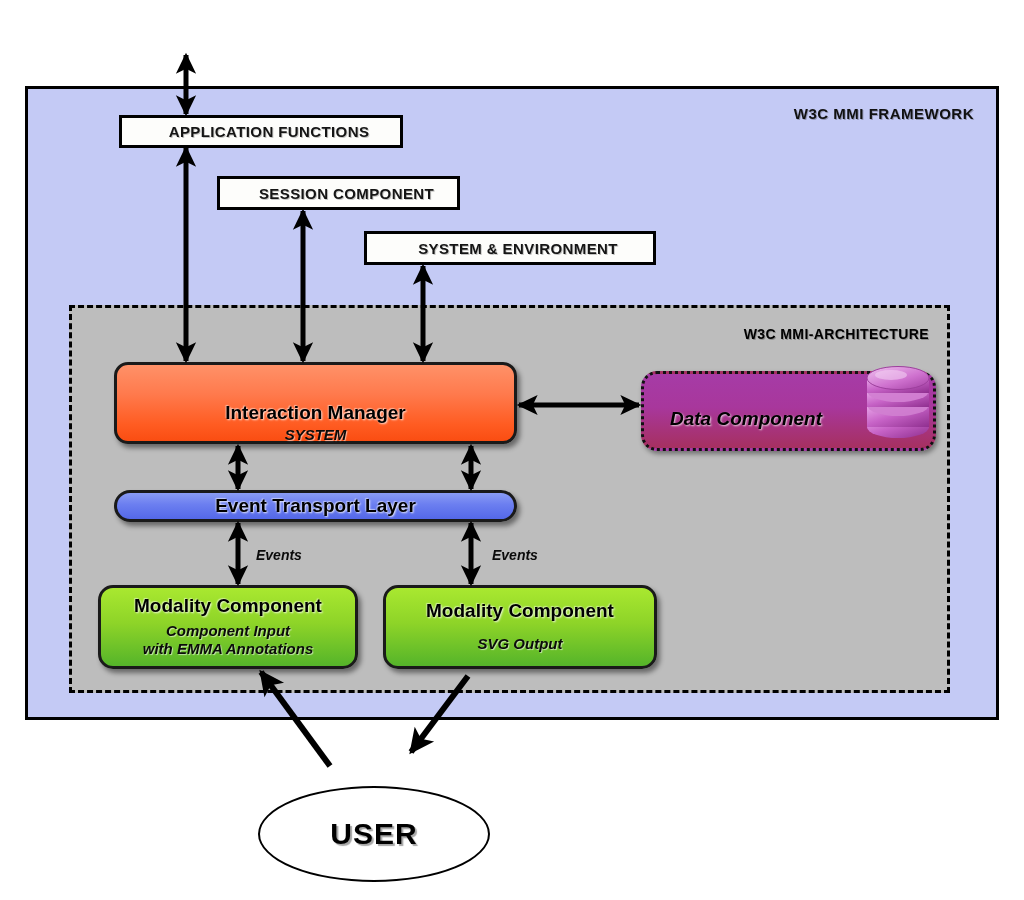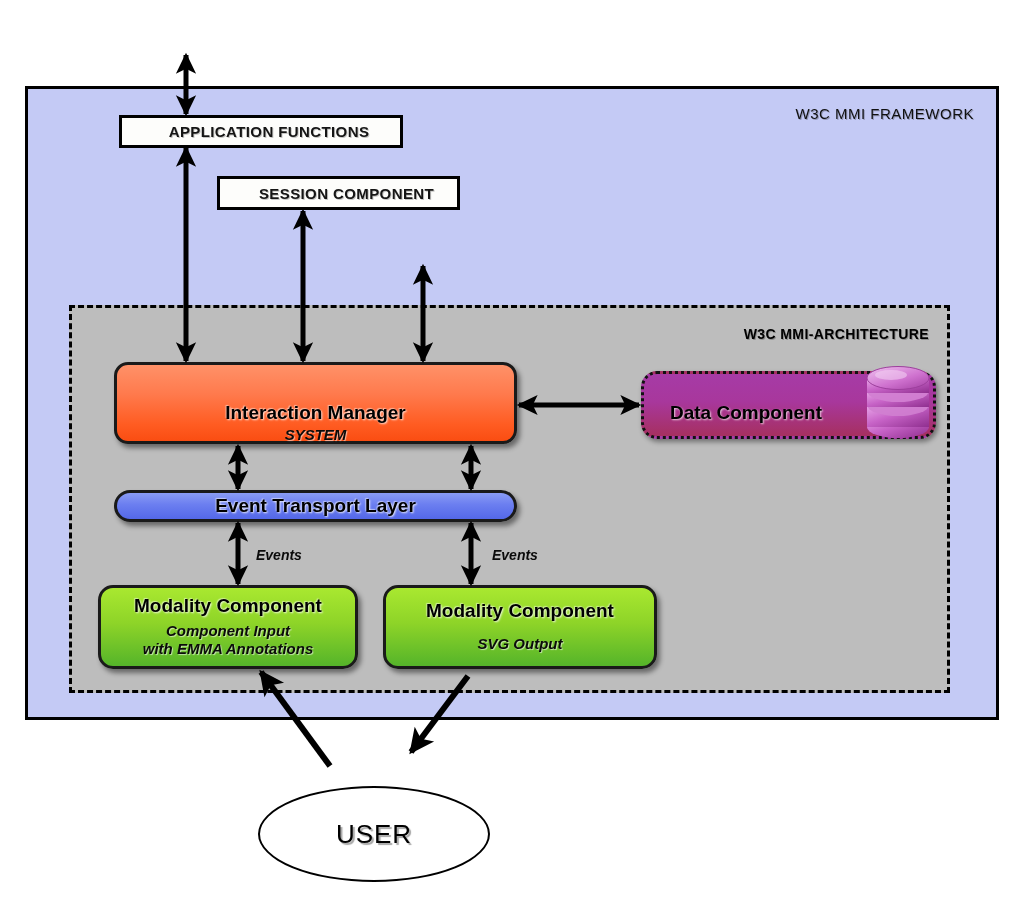--- a/index.html
+++ b/index.html
@@ -19,21 +19,21 @@
     font-size:16px;font-weight:bold;letter-spacing:.6px;color:#111;
     padding-right:22px;text-shadow:1px 1px 0 rgba(0,0,0,.25);
   }
 
   .framework-box{
     position:absolute;left:25px;top:86px;width:974px;height:634px;
     background:#c4caf5;border:3px solid #000;box-sizing:border-box;
   }
   .framework-lbl{
     position:absolute;right:22px;top:16px;
-    font-size:15px;font-weight:normal;letter-spacing:.5px;color:#111;
+    font-size:15px;font-weight:bold;letter-spacing:.5px;color:#111;
     text-shadow:1px 1px 0 rgba(0,0,0,.25);
     margin-left:8px;
   }
 
   .arch-box{
     position:absolute;left:69px;top:305px;width:881px;height:388px;
     background:#bdbdbd;border:3px dashed #000;box-sizing:border-box;
   }
   .arch-lbl{
     position:absolute;right:18px;top:18px;
@@ -85,42 +85,42 @@
     left:98px;top:585px;width:260px;height:84px;border-radius:15px;
     background:linear-gradient(180deg,#a9e830 0%,#8ed428 45%,#55b42a 100%);
   }
   #mc-right{
     left:383px;top:585px;width:274px;height:84px;border-radius:15px;
     background:linear-gradient(180deg,#a9e830 0%,#8ed428 45%,#55b42a 100%);
   }
   .mc-sub{margin-top:5px;}
 
   #datacomp{
-    left:641px;top:371px;width:295px;height:68px;border-radius:16px;
+    left:641px;top:371px;width:295px;height:80px;border-radius:16px;
     border:3px dotted #111;
     background:linear-gradient(180deg,#a63ba6 0%,#a8379c 45%,#a63060 100%);
     box-shadow:2px 3px 5px rgba(0,0,0,.4);
-    align-items:flex-start;justify-content:center;
+    align-items:flex-start;justify-content:center;font-style:italic;
   }
   #datacomp .t1{
     font-size:19px;color:#000;padding-left:26px;
     text-shadow:1px 1px 2px rgba(255,255,255,.75);
   }
 
   
   .db-icon{position:absolute;right:-6px;top:-17px;width:78px;height:92px;}
 
   
   #user-oval{
     position:absolute;left:258px;top:786px;width:228px;height:92px;
     border:2px solid #000;border-radius:50%;background:#fff;
     display:flex;align-items:center;justify-content:center;
   }
   #user-oval .t{
-    font-size:26px;font-weight:normal;letter-spacing:1px;color:#000;
+    font-size:30px;font-weight:bold;letter-spacing:1px;color:#000;
     text-shadow:2px 2px 1px rgba(0,0,0,.35);
   }
 
   
   .evt{
     position:absolute;font-size:14px;font-style:italic;font-weight:bold;color:#0b0b0b;
   }
   #evt-left{left:256px;top:547px;}
   #evt-right{left:492px;top:547px;}
 
@@ -138,20 +138,23 @@
 
   <div class="arch-box">
     <span class="arch-lbl">W3C MMI-ARCHITECTURE</span>
   </div>
 
   <div class="wbox" id="appfunc">
     <span>APPLICATION FUNCTIONS</span>
   </div>
   <div class="wbox" id="session">
     <span>SESSION COMPONENT</span>
+  </div>
+  <div class="wbox" id="sysenv">
+    <span>SYSTEM &amp; ENVIRONMENT</span>
   </div>
 
   <div class="node" id="im">
     <span class="t1">Interaction Manager</span>
     <span class="t2">SYSTEM</span>
   </div>
 
   <div class="node" id="datacomp">
     <span class="t1" style="margin-top:16px;">Data Component</span>
     <svg class="db-icon" viewBox="0 0 78 92">

